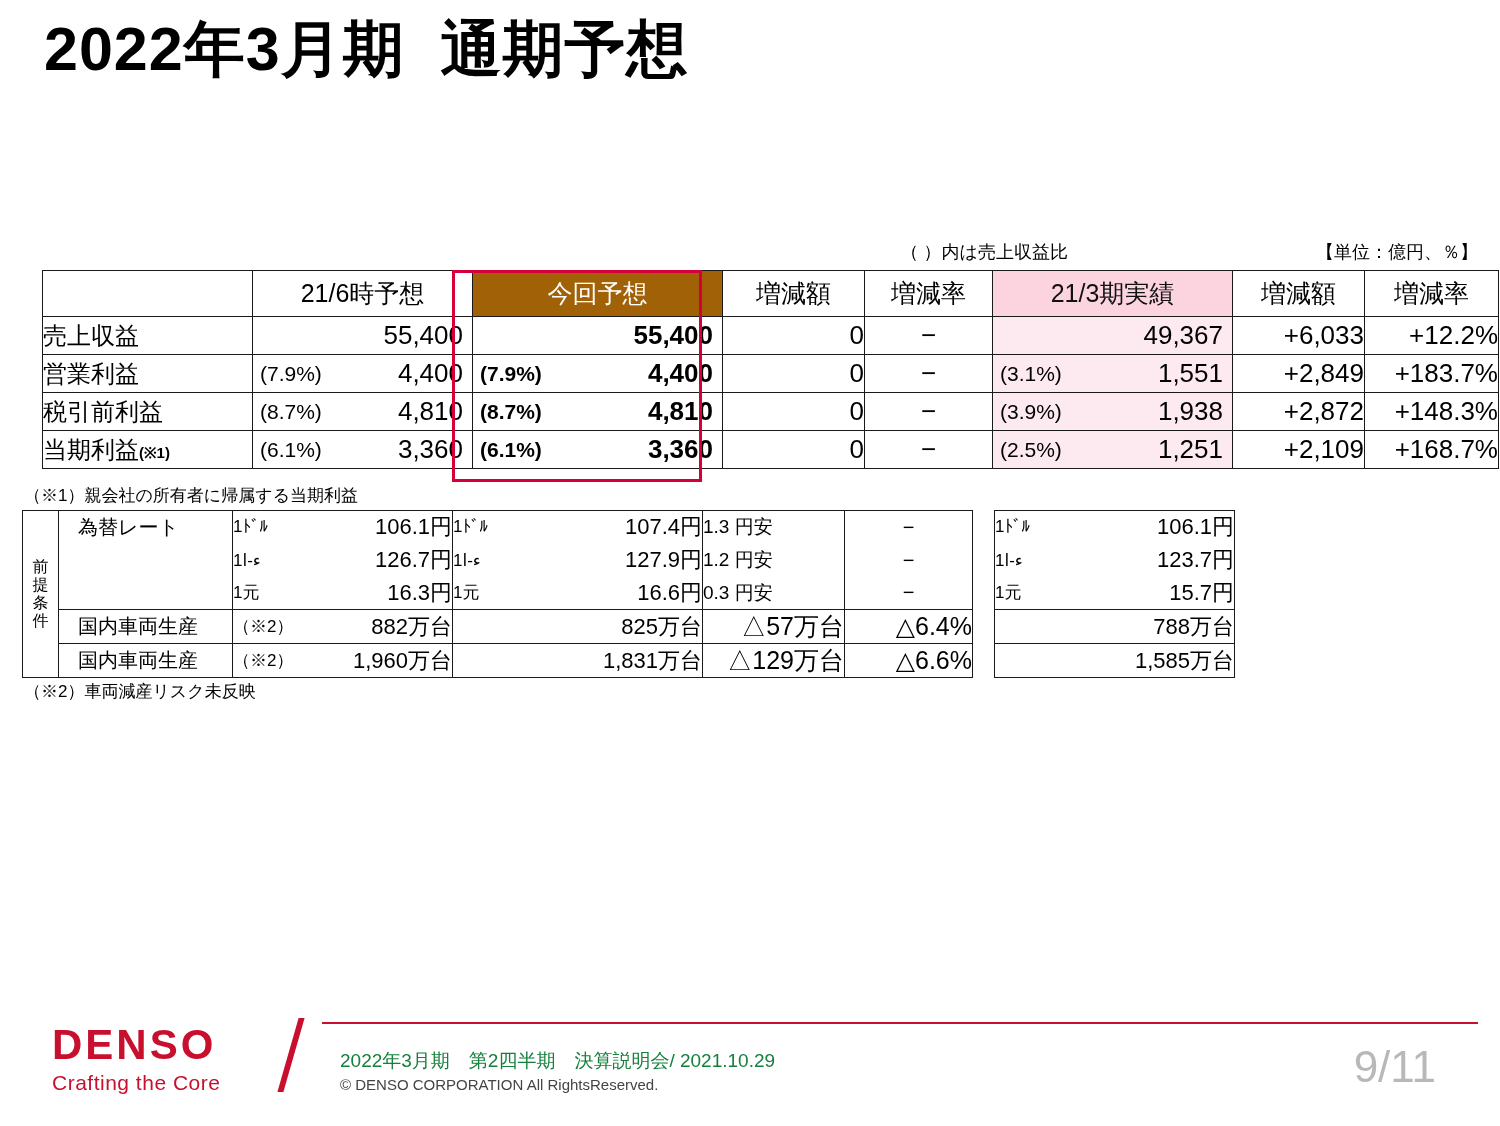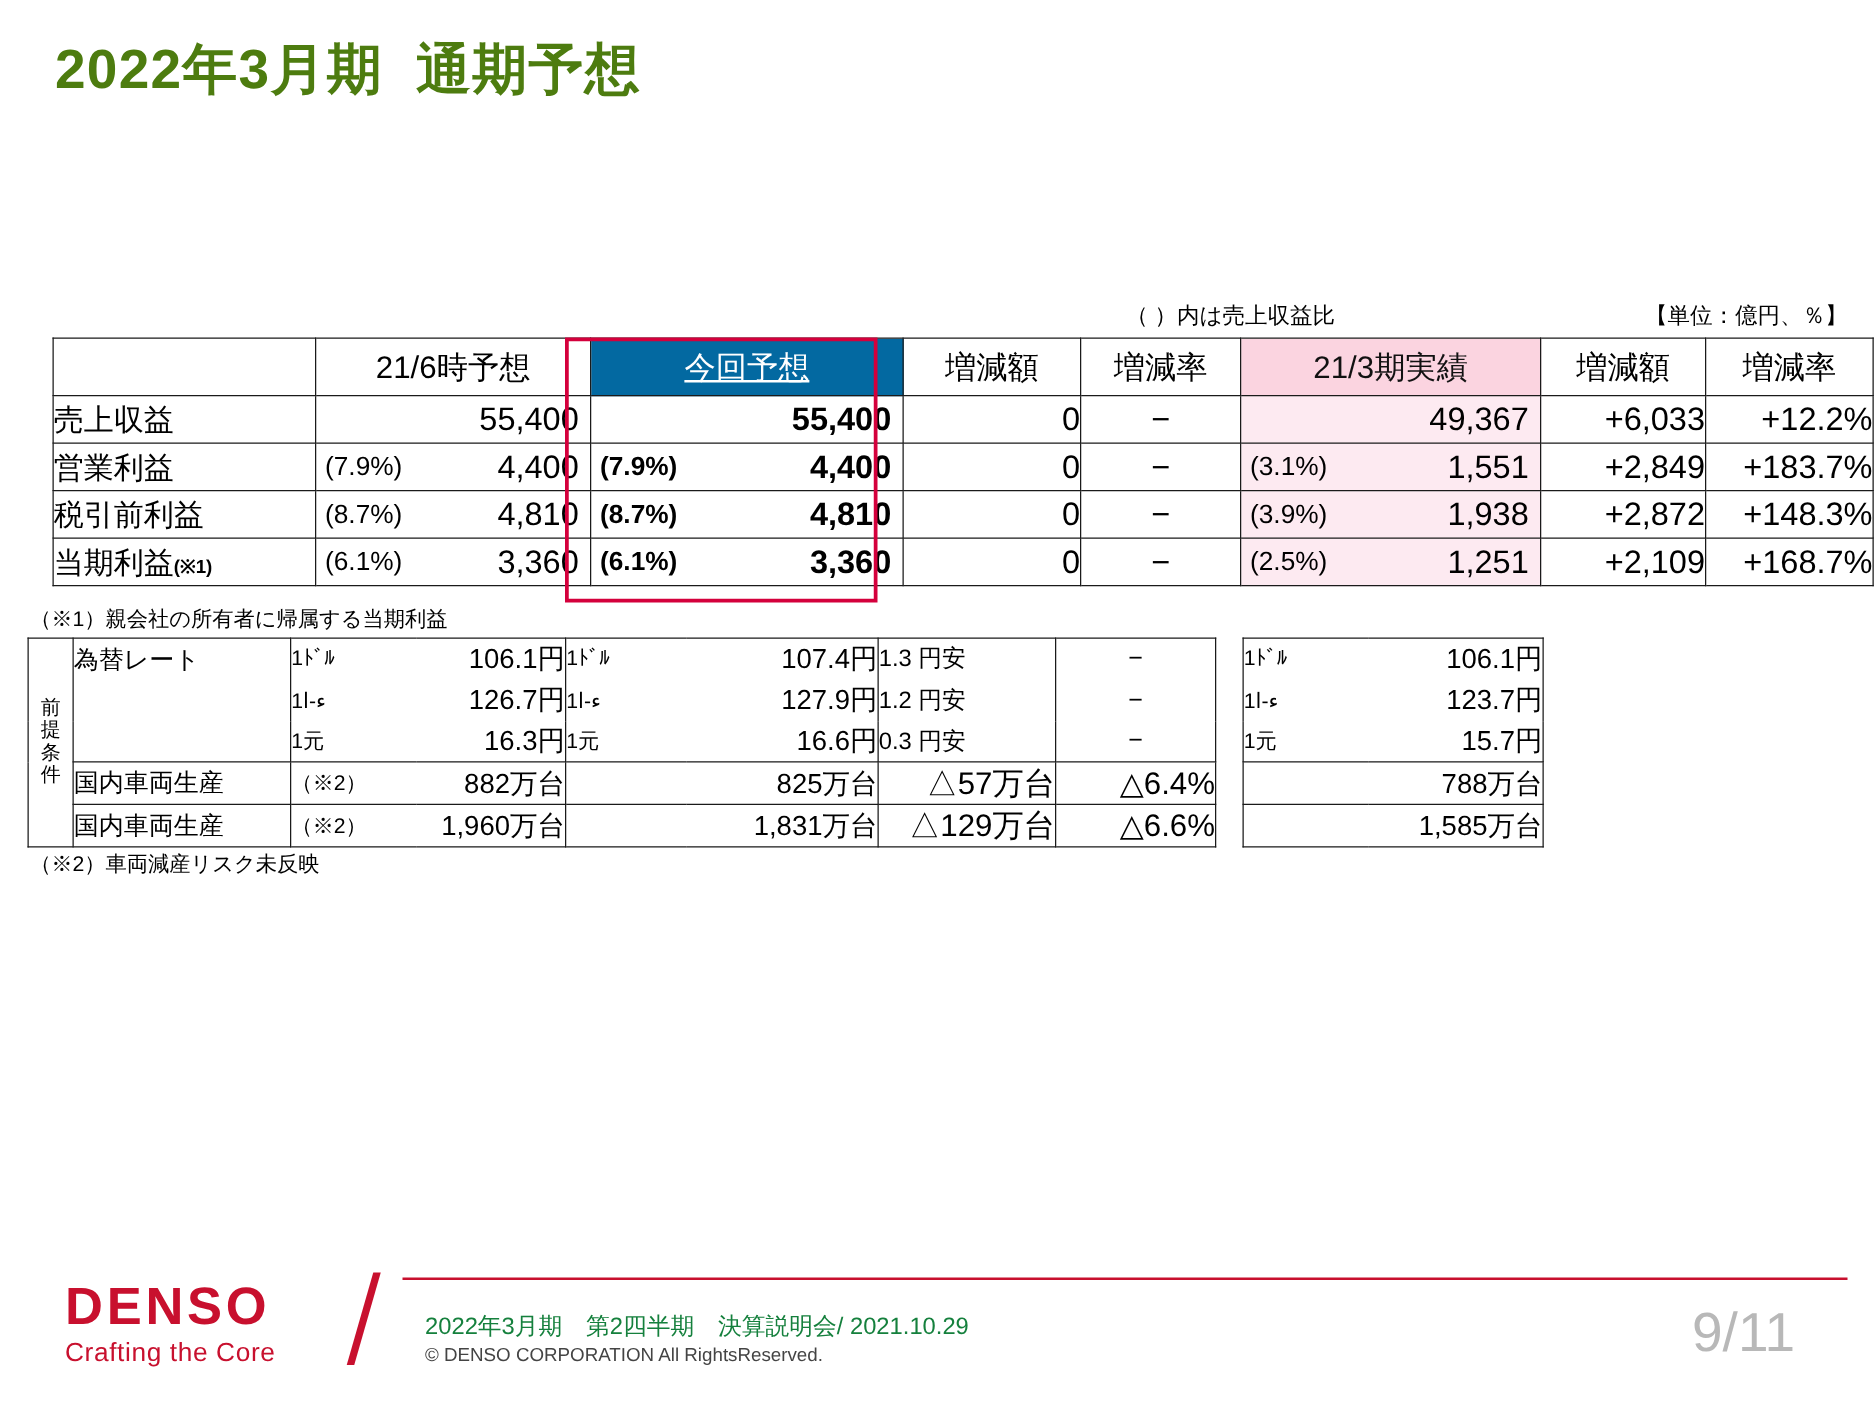--- a/index.html
+++ b/index.html
@@ -11,25 +11,25 @@
     font-family: "Liberation Sans", sans-serif;
     color: #000000;
     position: relative;
     overflow: hidden;
   }
 
   
   .slide-title {
     position: absolute;
     left: 44px;
-    top: 26px;
-    font-size: 44px;
+    top: 9px;
+    font-size: 61px;
     font-weight: bold;
     letter-spacing: 1px;
-    color: #4d7c0f;
+    color: #000000;
     white-space: pre;
   }
 
   
   .note-ratio {
     position: absolute;
     right: 432px;
     top: 240px;
     font-size: 18px;
   }
@@ -92,24 +92,23 @@
 
   .cell-split {
     display: flex;
     align-items: center;
     justify-content: space-between;
     height: 100%;
   }
 
   
   .hdr-now {
-    background: #0369a1;
+    background: #a16207;
     color: #ffffff;
     font-weight: bold;
-    text-decoration: underline;
   }
   .hdr-actual {
     background: #fbd4e0;
     color: #111111;
     font-weight: bold;
   }
   .actual-bg { background: #fdeaf1; }
 
   
   .red-box {
@@ -147,21 +146,21 @@
   }
   .assump-table .vlabel {
     width: 36px;
     text-align: center;
     font-size: 16px;
     line-height: 1.12;
   }
   .assump-table .rowname {
     width: 170px;
     font-size: 20px;
-    padding-left: 0;
+    padding-left: 19px;
     white-space: nowrap;
   }
   .a-unit {
     font-size: 17px;
     padding-left: 8px;
     white-space: nowrap;
   }
   .a-val {
     font-size: 22px;
     text-align: right;

